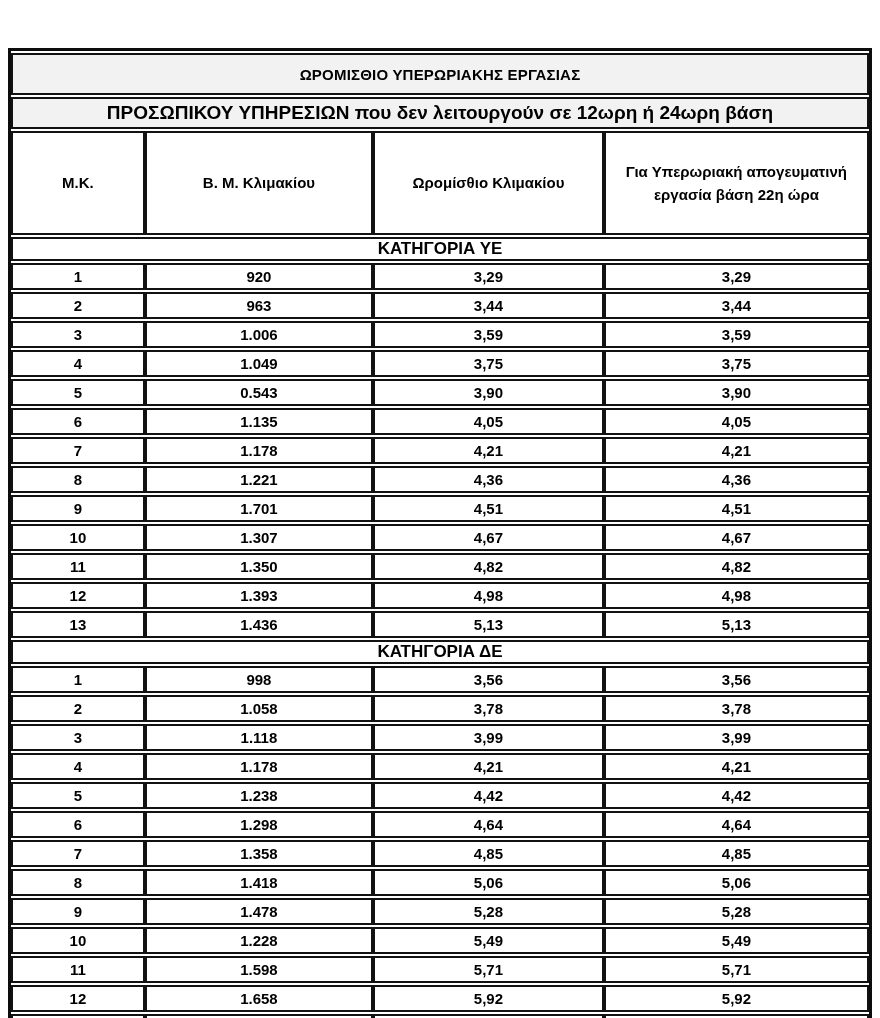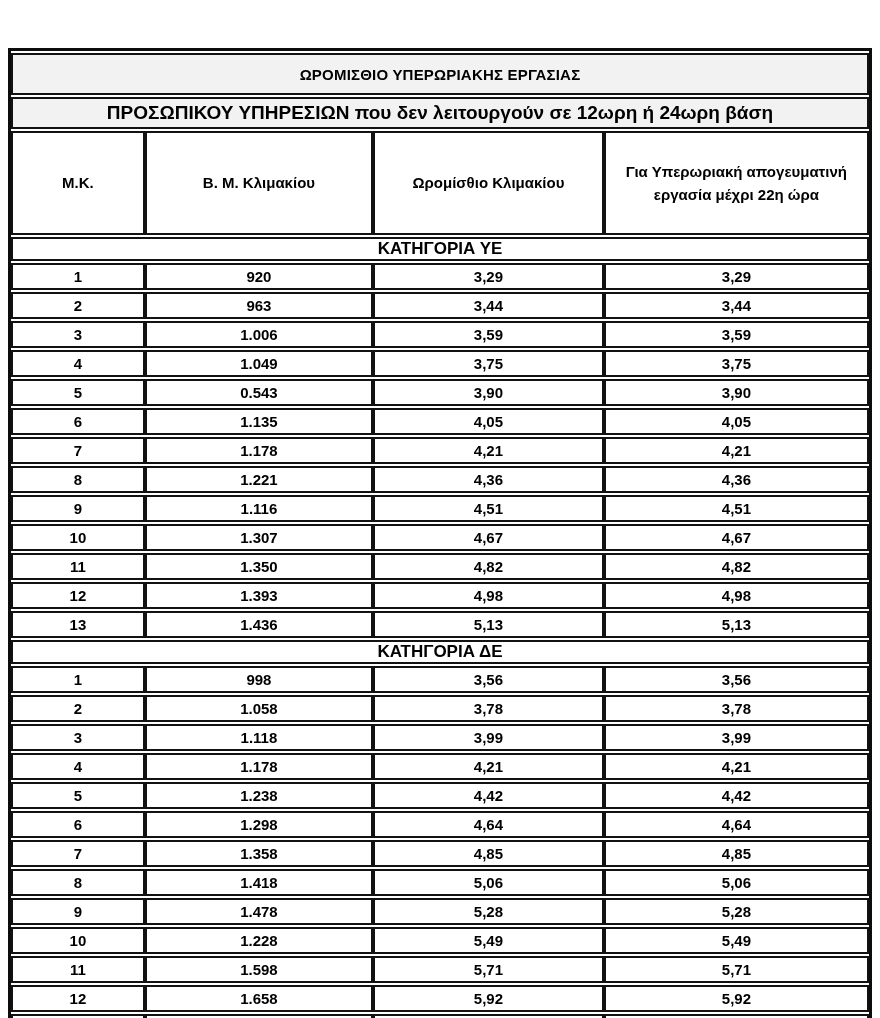--- a/index.html
+++ b/index.html
@@ -85,21 +85,21 @@
         <tr class="title-row">
           <td colspan="4">ΩΡΟΜΙΣΘΙΟ ΥΠΕΡΩΡΙΑΚΗΣ ΕΡΓΑΣΙΑΣ</td>
         </tr>
         <tr class="subtitle-row">
           <td colspan="4">ΠΡΟΣΩΠΙΚΟΥ ΥΠΗΡΕΣΙΩΝ που δεν λειτουργούν σε 12ωρη ή 24ωρη βάση</td>
         </tr>
         <tr class="head-row">
           <th>Μ.Κ.</th>
           <th>Β. Μ. Κλιμακίου</th>
           <th>Ωρομίσθιο Κλιμακίου</th>
-          <th>Για Υπερωριακή απογευματινή εργασία μέχρι 22η ώρα</th>
+          <th>Για Υπερωριακή απογευματινή εργασία βάση 22η ώρα</th>
         </tr>
 
       <tr class="section-row">
             <td colspan="4">ΚΑΤΗΓΟΡΙΑ ΥΕ</td>
           </tr>
           <tr class="data-row">
             <td>1</td>
             <td>920</td>
             <td>3,29</td>
             <td>3,29</td>
@@ -141,21 +141,21 @@
             <td>4,21</td>
           </tr>
           <tr class="data-row">
             <td>8</td>
             <td>1.221</td>
             <td>4,36</td>
             <td>4,36</td>
           </tr>
           <tr class="data-row">
             <td>9</td>
-            <td>1.116</td>
+            <td>1.701</td>
             <td>4,51</td>
             <td>4,51</td>
           </tr>
           <tr class="data-row">
             <td>10</td>
             <td>1.307</td>
             <td>4,67</td>
             <td>4,67</td>
           </tr>
           <tr class="data-row">

